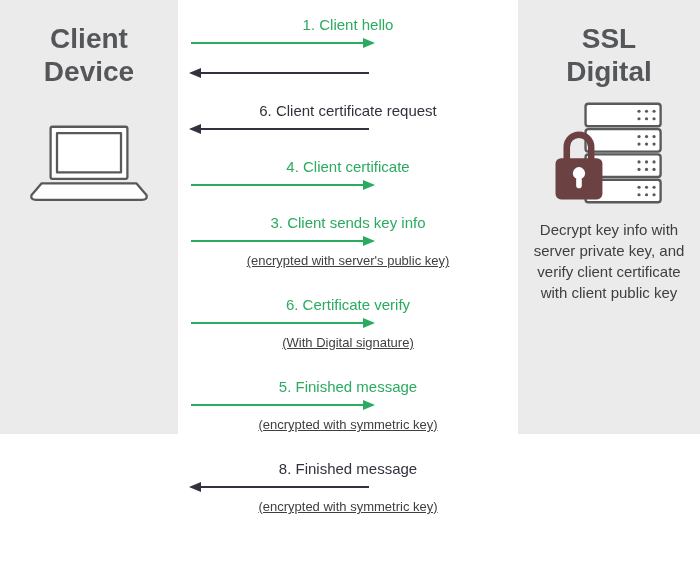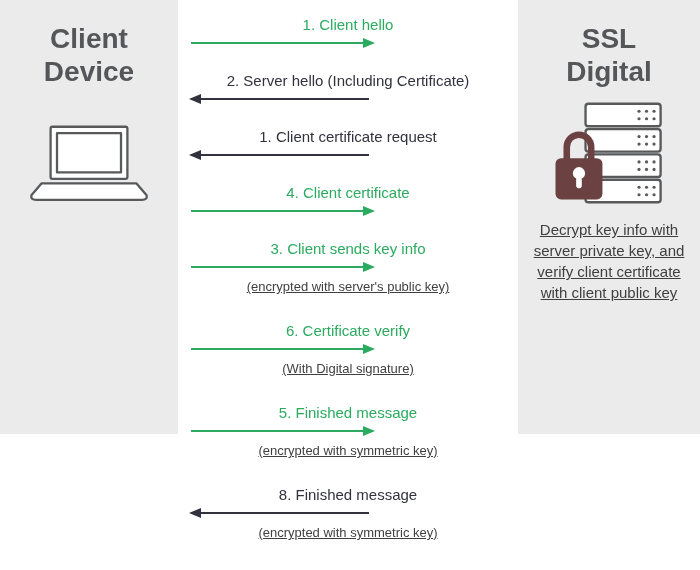--- a/index.html
+++ b/index.html
@@ -11,21 +11,21 @@
   body{width:700px;height:570px;font-family:"Liberation Sans",sans-serif;background:#fff;overflow:hidden;}
   .wrap{display:flex;width:700px;height:434px;}
   .col{height:100%;}
   .side{background:var(--panel);display:flex;flex-direction:column;align-items:center;}
   .left{width:178px;}
   .right{width:182px;}
   .mid{flex:1;background:#fff;padding:16px 10px 0 10px;}
   .heading{font-size:28px;font-weight:bold;color:var(--heading);text-align:center;line-height:1.18;margin-top:22px;max-width:125px;}
   .laptop{margin-top:36px;width:128px;height:auto;}
   .server{margin-top:12px;width:122px;height:auto;}
-  .note{margin-top:14px;font-size:15px;line-height:1.4;color:var(--subtext);text-align:center;max-width:164px;text-decoration:underline;}
+  .note{margin-top:14px;font-size:15px;line-height:1.4;color:var(--subtext);text-align:center;max-width:164px;}
   .step{margin-bottom:28px;text-align:center;}
   .step.green{color:var(--green);}
   .step.dark{color:var(--dark);}
   .step-label{font-size:15px;margin-bottom:9px;}
   .arrow{position:relative;height:2px;background:currentColor;margin:0 3px;}
   .arrow.right::after{content:"";position:absolute;right:-2px;top:-4px;width:0;height:0;
     border-left:12px solid currentColor;border-top:5px solid transparent;border-bottom:5px solid transparent;}
   .arrow.left::after{content:"";position:absolute;left:-2px;top:-4px;width:0;height:0;
     border-right:12px solid currentColor;border-top:5px solid transparent;border-bottom:5px solid transparent;}
   .step-subtext{font-size:13px;color:var(--subtext);margin-top:11px;text-decoration:underline;}
@@ -51,25 +51,24 @@
     </svg>
   </div>
 
   <div class="col mid">
     <div>
         <div class="step green">
           <div class="step-label">1. Client hello</div>
           <div class="arrow right"></div>
         </div>
         <div class="step dark">
-          <div class="step-label">2. Server hello (Including Certificate)</div>
           <div class="arrow left"></div>
         </div>
         <div class="step dark">
-          <div class="step-label">1. Client certificate request</div>
+          <div class="step-label">6. Client certificate request</div>
           <div class="arrow left"></div>
         </div>
         <div class="step green">
           <div class="step-label">4. Client certificate</div>
           <div class="arrow right"></div>
         </div>
         <div class="step green">
           <div class="step-label">3. Client sends key info</div>
           <div class="arrow right"></div>
           <div class="step-subtext">(encrypted with server's public key)</div>

